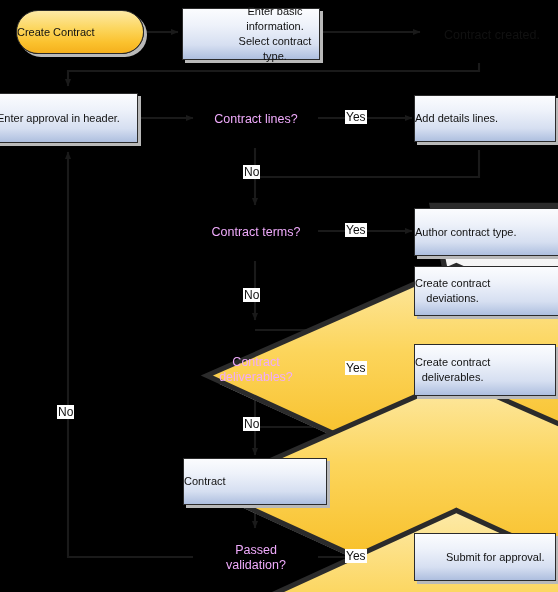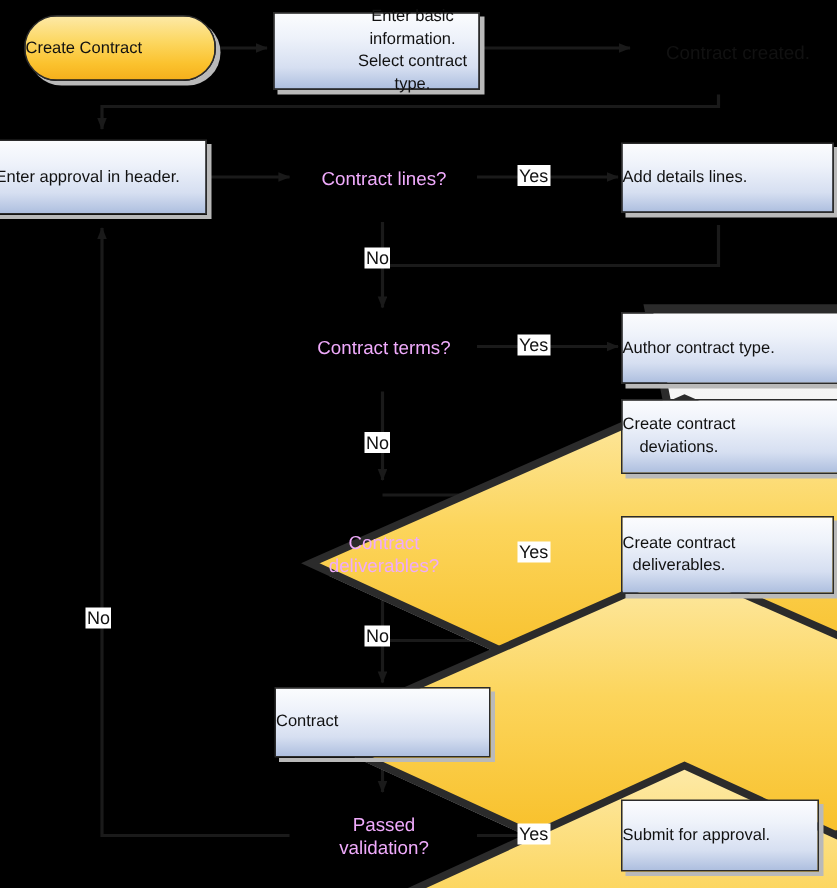--- a/index.html
+++ b/index.html
@@ -143,21 +143,21 @@
 
   <div class="dia-wrap" style="left:190px;top:525px;width:132px;height:66px;">
     <svg viewBox="0 0 132 66" width="132" height="66" aria-hidden="true">
       <path d="M7,33 L66,6 L125,33 L66,61 z" fill="#b9b9b9"></path>
       <path d="M4,31 L63,4 L122,31 L63,59 z" fill="url(#gDia)" stroke="#2b2b2b" stroke-width="1.2"></path>
     </svg>
     <span class="lbl" style="white-space:pre-line;">Passed
 validation?</span>
   </div>
 
-  <div class="node proc" style="left:414px;top:533px;width:132px;height:48px;">
+  <div class="node proc" style="left:414px;top:533px;width:142px;height:48px;padding-left:31px;">
     <span>Submit for approval.</span>
   </div>
 
   <span class="edge-label" style="left:345px;top:110px;">Yes</span>
   <span class="edge-label" style="left:243px;top:165px;">No</span>
 
   <span class="edge-label" style="left:345px;top:223px;">Yes</span>
   <span class="edge-label" style="left:243px;top:288px;">No</span>
 
   <span class="edge-label" style="left:345px;top:361px;">Yes</span>

